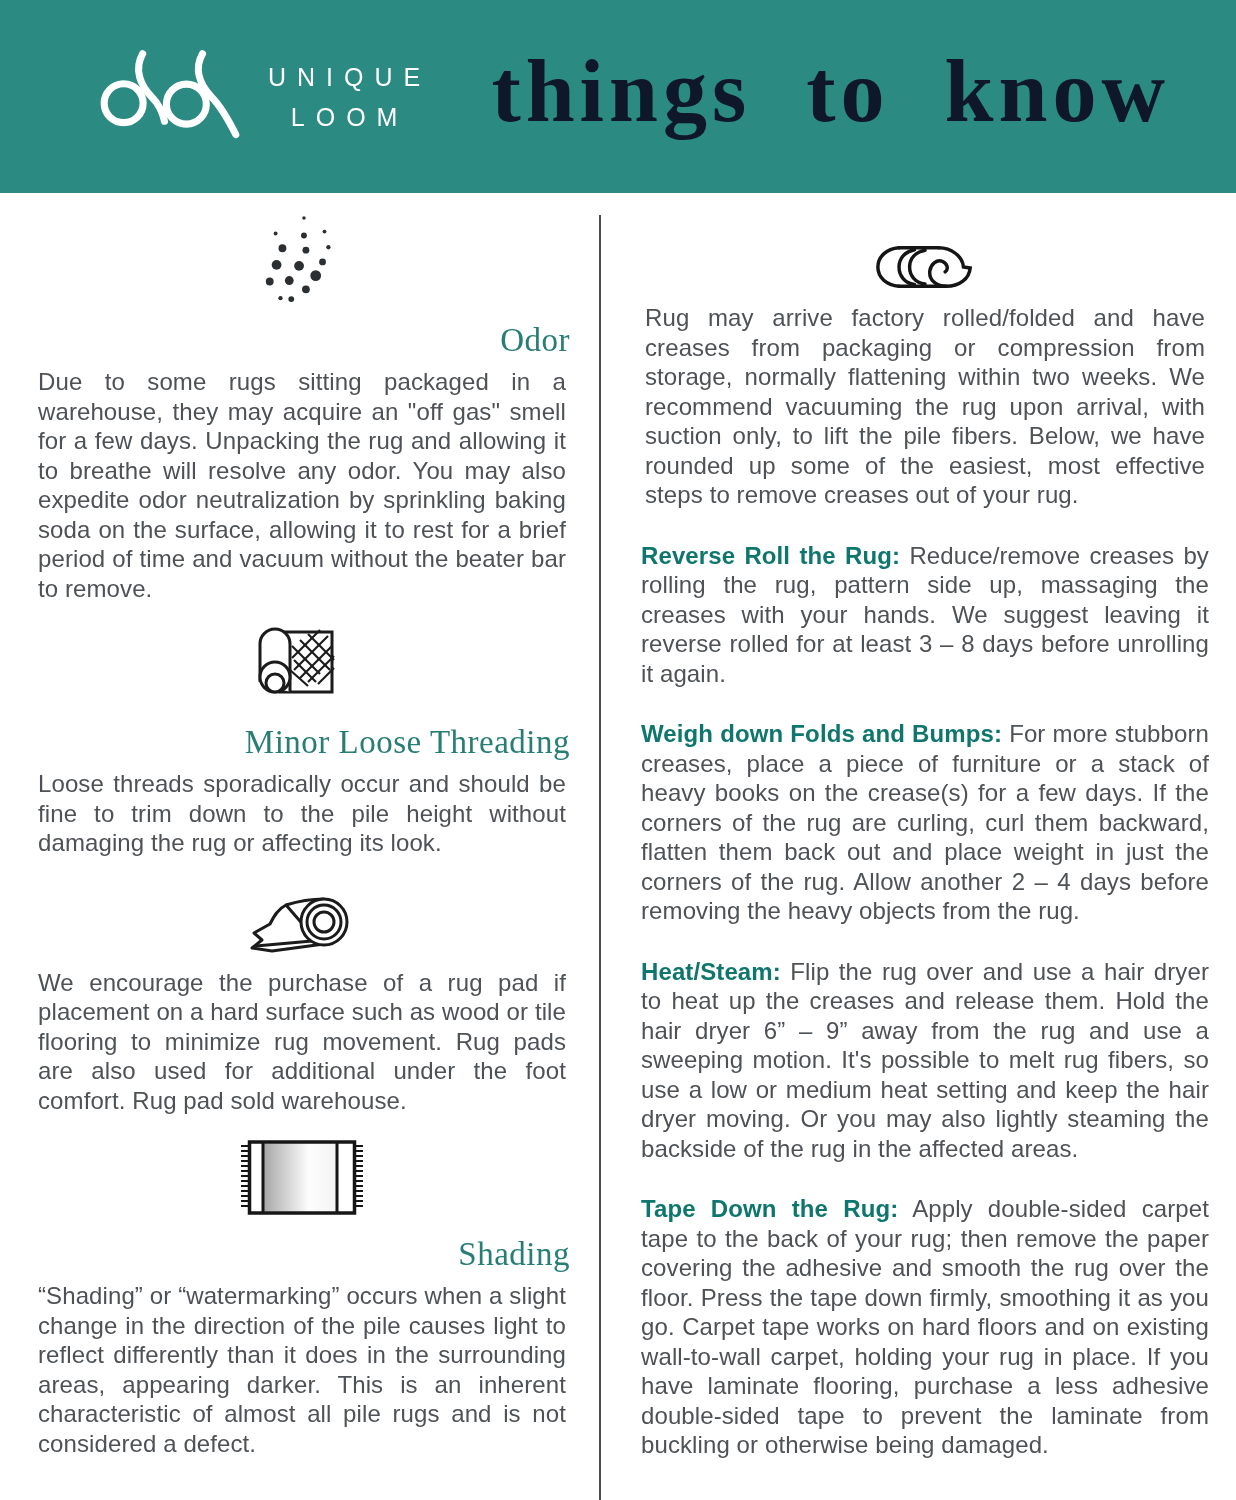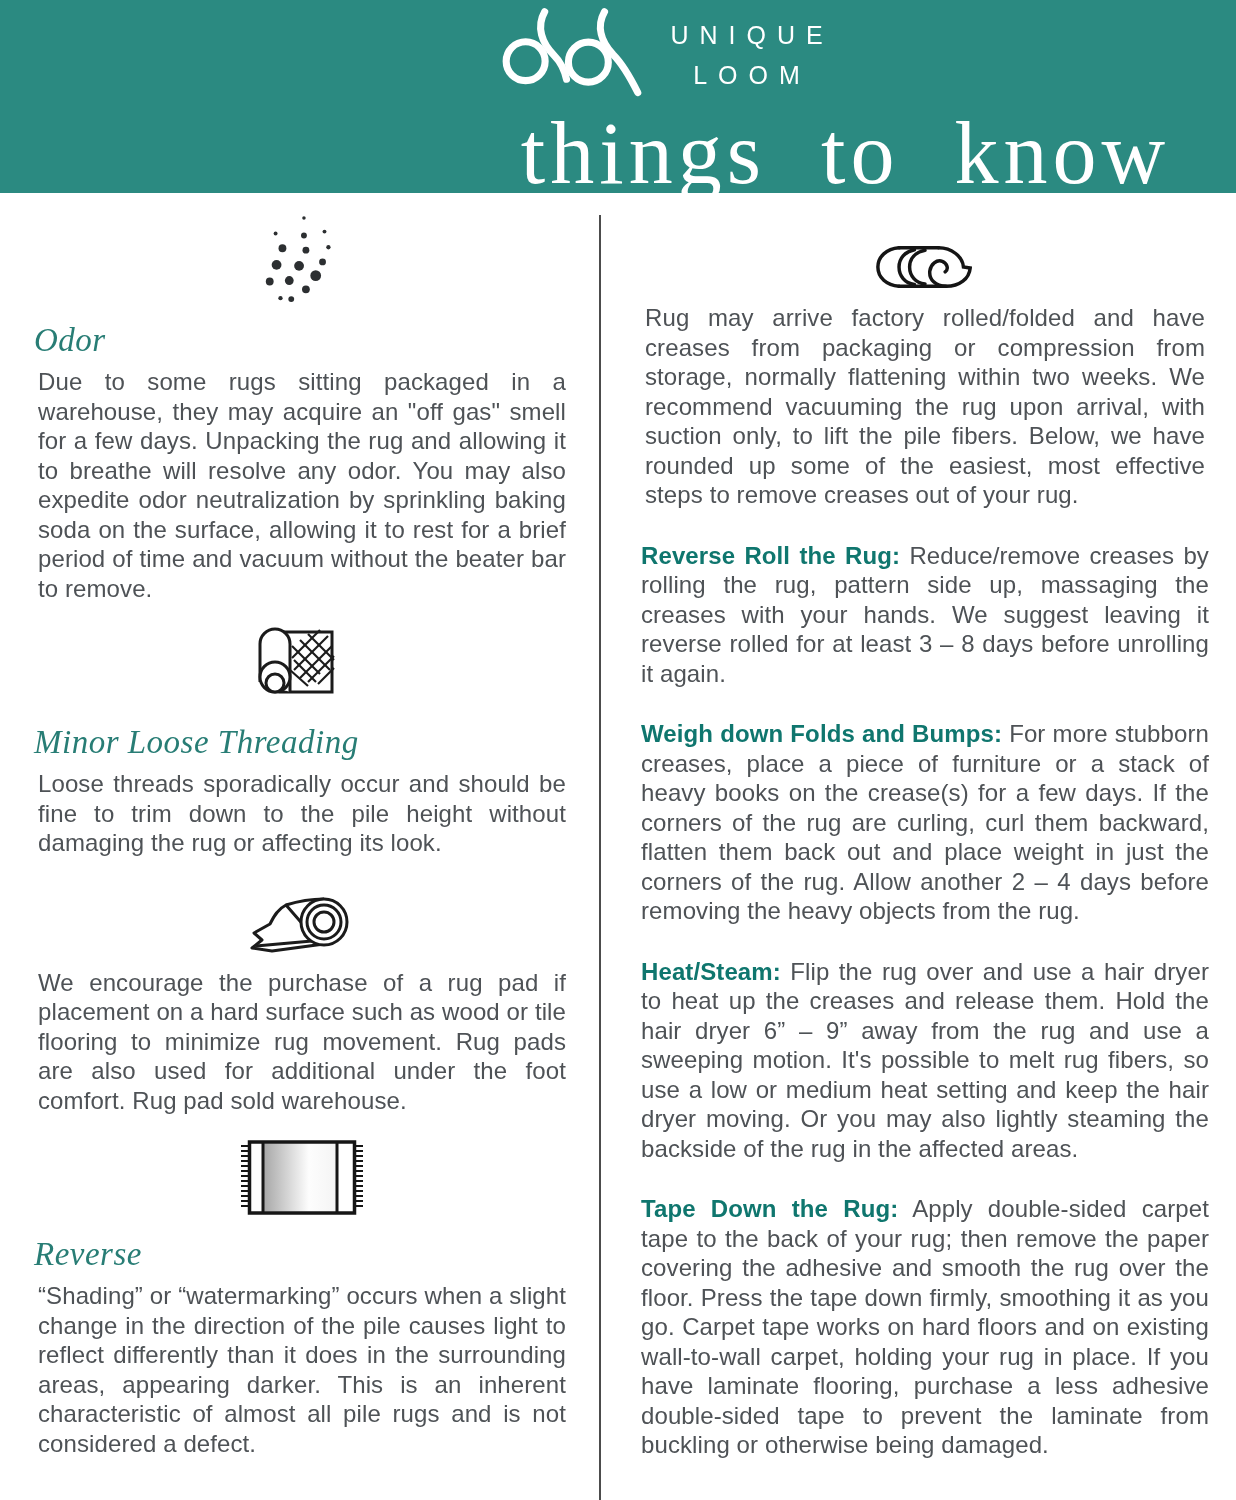--- a/index.html
+++ b/index.html
@@ -2,41 +2,41 @@
 <html><head>
 <meta charset="utf-8">
 <style>
   html,body{margin:0;padding:0;}
   body{
     width:1236px;height:1500px;background:#ffffff;overflow:hidden;position:relative;
     font-family:"Liberation Sans",sans-serif;
   }
   
   .header{
-    height:193px;background:#2b8a81;display:flex;align-items:center;flex-direction:column;
+    height:193px;background:#2b8a81;display:flex;align-items:center;
   }
   .logo{margin-left:98px;display:flex;align-items:center;gap:18px;}
   .logo svg{width:152px;height:110px;display:block;}
   .brand{color:#ffffff;font-size:25px;font-weight:400;text-align:center;line-height:40px;letter-spacing:11px;}
   .brand div{white-space:nowrap;}
   .header-title{
-    margin-left:auto;margin-right:66px;color:#ffffff;
-    font-family:"Liberation Serif","DejaVu Serif",serif;font-weight:400;
+    margin-left:auto;margin-right:66px;color:#0f172a;
+    font-family:"Liberation Serif","DejaVu Serif",serif;font-weight:700;
     font-size:88px;letter-spacing:5px;word-spacing:28px;line-height:1;
     padding-bottom:10px;
   }
   
   .columns{display:flex;align-items:stretch;}
   .divider{position:absolute;left:599px;top:215px;height:1285px;width:2px;background:#4c4c4c;}
   .col-left{width:600px;box-sizing:border-box;padding:0 30px 0 34px;}
   .col-right{width:636px;box-sizing:border-box;padding:0 27px 0 41px;}
   .icon-row{text-align:center;}
   .section-title{
     font-family:"Liberation Serif","DejaVu Serif",serif;font-weight:400;
-    color:#287d75;font-size:33px;text-align:left;margin:14px 0 8px 0;letter-spacing:0.5px;font-style:italic;
+    color:#287d75;font-size:33px;text-align:right;margin:14px 0 8px 0;letter-spacing:0.5px;
   }
   .body-text{
     font-size:24px;line-height:29.5px;color:#4e5256;text-align:justify;margin:4px;
     letter-spacing:0.1px;
   }
   .tip{margin:31px 0 0 0;}
   .tip-label{color:#0f766e;font-weight:bold;}
   
   .m-odor{margin-top:21px;}
   .m-thread{margin-top:15px;}
@@ -154,21 +154,21 @@
           </defs>
           <g stroke="#161616" stroke-width="2">
             <path d="M1,8 H9 M1,13 H9 M1,18 H9 M1,23 H9 M1,28 H9 M1,33 H9 M1,38 H9 M1,43 H9 M1,48 H9 M1,53 H9 M1,58 H9 M1,63 H9 M1,68 H9"></path>
             <path d="M115,8 H123 M115,13 H123 M115,18 H123 M115,23 H123 M115,28 H123 M115,33 H123 M115,38 H123 M115,43 H123 M115,48 H123 M115,53 H123 M115,58 H123 M115,63 H123 M115,68 H123"></path>
           </g>
           <rect x="23" y="5.5" width="74" height="68" fill="url(#shadeGrad)"></rect>
           <rect x="9.5" y="4" width="105" height="71" fill="none" stroke="#161616" stroke-width="3.5"></rect>
           <path d="M23,4 V75 M97,4 V75" stroke="#161616" stroke-width="3" fill="none"></path>
         </svg>
       </div>
-      <h2 class="section-title">Reverse</h2>
+      <h2 class="section-title">Shading</h2>
       <p class="body-text">“Shading” or “watermarking” occurs when a slight change in the direction of the pile causes light to reflect differently than it does in the surrounding areas, appearing darker. This is an inherent characteristic of almost all pile rugs and is not considered a defect.</p>
     </div>
 
   </div>
 
   <div class="col-right">
 
     <div>
       <div class="icon-row m-crease">
         <svg width="110" height="50" viewBox="0 0 112 52">

